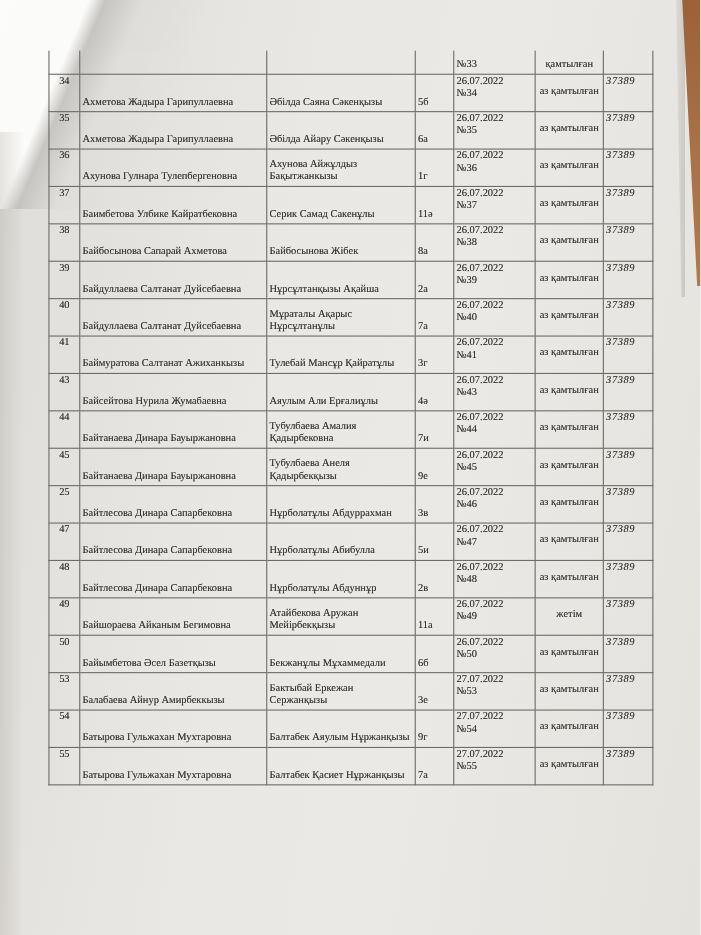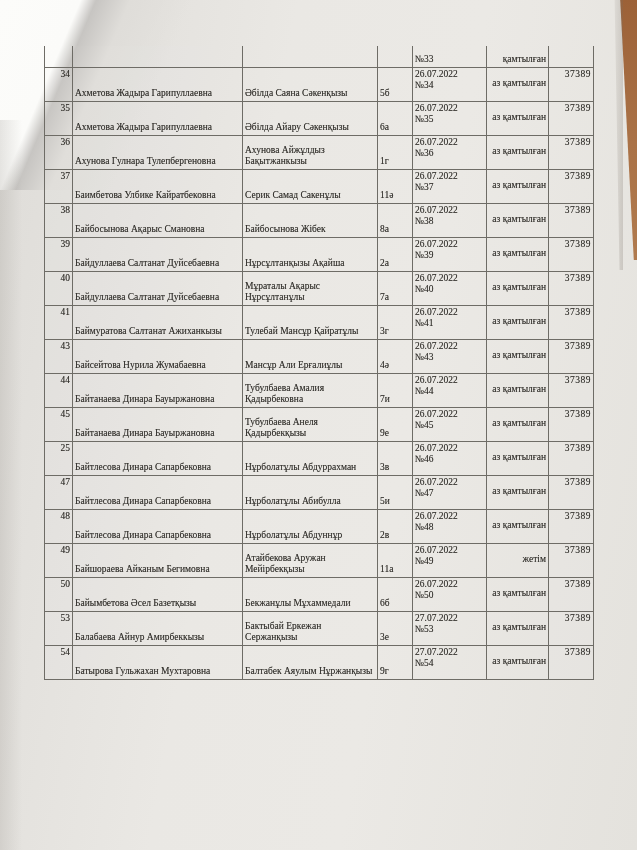--- a/index.html
+++ b/index.html
@@ -60,27 +60,27 @@
     font-size: 9.5px;
     line-height: 1.2;
     padding: 1px 2px;
     overflow: hidden;
     background: rgba(255,255,255,0.03);
   }
   tr.row       { height: 34px; }
   tr.row-partial { height: 21px; }
   tr.row-partial td { border-top: 0; }
 
-  td.c-num    { vertical-align: top; text-align: right; font-size: 10.5px; padding-top: 2px; font-family: Liberation Serif, serif; }
+  td.c-num    { vertical-align: top; text-align: center; font-size: 10.5px; padding-top: 2px; font-family: Liberation Serif, serif; }
   td.c-parent { vertical-align: bottom; text-align: left; padding: 2px 2px 5px 7px; }
   td.c-child  { vertical-align: bottom; text-align: left; padding: 2px 2px 5px 7px; }
   td.c-grade  { vertical-align: bottom; padding-bottom: 5px; }
   td.c-date   { vertical-align: top; text-align: left; padding: 2px 2px 2px 6px; }
-  td.c-status { vertical-align: middle; text-align: right; padding: 1px 6px; }
-  td.c-amount { vertical-align: top; text-align: right; font-size: 10px; padding-top: 2px; letter-spacing: 0.5px; }
+  td.c-status { vertical-align: middle; text-align: center; padding: 1px 6px; }
+  td.c-amount { vertical-align: top; text-align: left; font-size: 10px; padding-top: 2px; letter-spacing: 0.5px; font-style: italic; }
 </style>
 </head>
 <body>
 
 <div class="photo">
   <div class="corner-fold"></div>
   <div class="desk-wedge"></div>
   <div class="paper-edge-shadow"></div>
   <div class="left-edge-shade"></div>
 
@@ -151,21 +151,21 @@
     <td class="c-grade">11ә</td>
     <td class="c-date">
       <div>26.07.2022</div>
       <div>№37</div>
     </td>
     <td class="c-status">аз қамтылған</td>
     <td class="c-amount">37389</td>
   </tr>
         <tr class="row">
     <td class="c-num">38</td>
-    <td class="c-parent">Байбосынова Ақарыс Смановна</td>
+    <td class="c-parent">Байбосынова Сапарай Ахметова</td>
     <td class="c-child">Байбосынова Жібек</td>
     <td class="c-grade">8а</td>
     <td class="c-date">
       <div>26.07.2022</div>
       <div>№38</div>
     </td>
     <td class="c-status">аз қамтылған</td>
     <td class="c-amount">37389</td>
   </tr>
         <tr class="row">
@@ -200,21 +200,21 @@
     <td class="c-date">
       <div>26.07.2022</div>
       <div>№41</div>
     </td>
     <td class="c-status">аз қамтылған</td>
     <td class="c-amount">37389</td>
   </tr>
         <tr class="row">
     <td class="c-num">43</td>
     <td class="c-parent">Байсейтова Нурила Жумабаевна</td>
-    <td class="c-child">Мансұр Али Ерғалиұлы</td>
+    <td class="c-child">Аяулым Али Ерғалиұлы</td>
     <td class="c-grade">4ә</td>
     <td class="c-date">
       <div>26.07.2022</div>
       <div>№43</div>
     </td>
     <td class="c-status">аз қамтылған</td>
     <td class="c-amount">37389</td>
   </tr>
         <tr class="row">
     <td class="c-num">44</td>
@@ -317,15 +317,27 @@
     <td class="c-parent">Батырова Гульжахан Мухтаровна</td>
     <td class="c-child">Балтабек Аяулым Нұржанқызы</td>
     <td class="c-grade">9г</td>
     <td class="c-date">
       <div>27.07.2022</div>
       <div>№54</div>
     </td>
     <td class="c-status">аз қамтылған</td>
     <td class="c-amount">37389</td>
   </tr>
+        <tr class="row">
+    <td class="c-num">55</td>
+    <td class="c-parent">Батырова Гульжахан Мухтаровна</td>
+    <td class="c-child">Балтабек Қасиет Нұржанқызы</td>
+    <td class="c-grade">7а</td>
+    <td class="c-date">
+      <div>27.07.2022</div>
+      <div>№55</div>
+    </td>
+    <td class="c-status">аз қамтылған</td>
+    <td class="c-amount">37389</td>
+  </tr>
       </tbody>
   </table>
 </div>
 
 </body></html>

